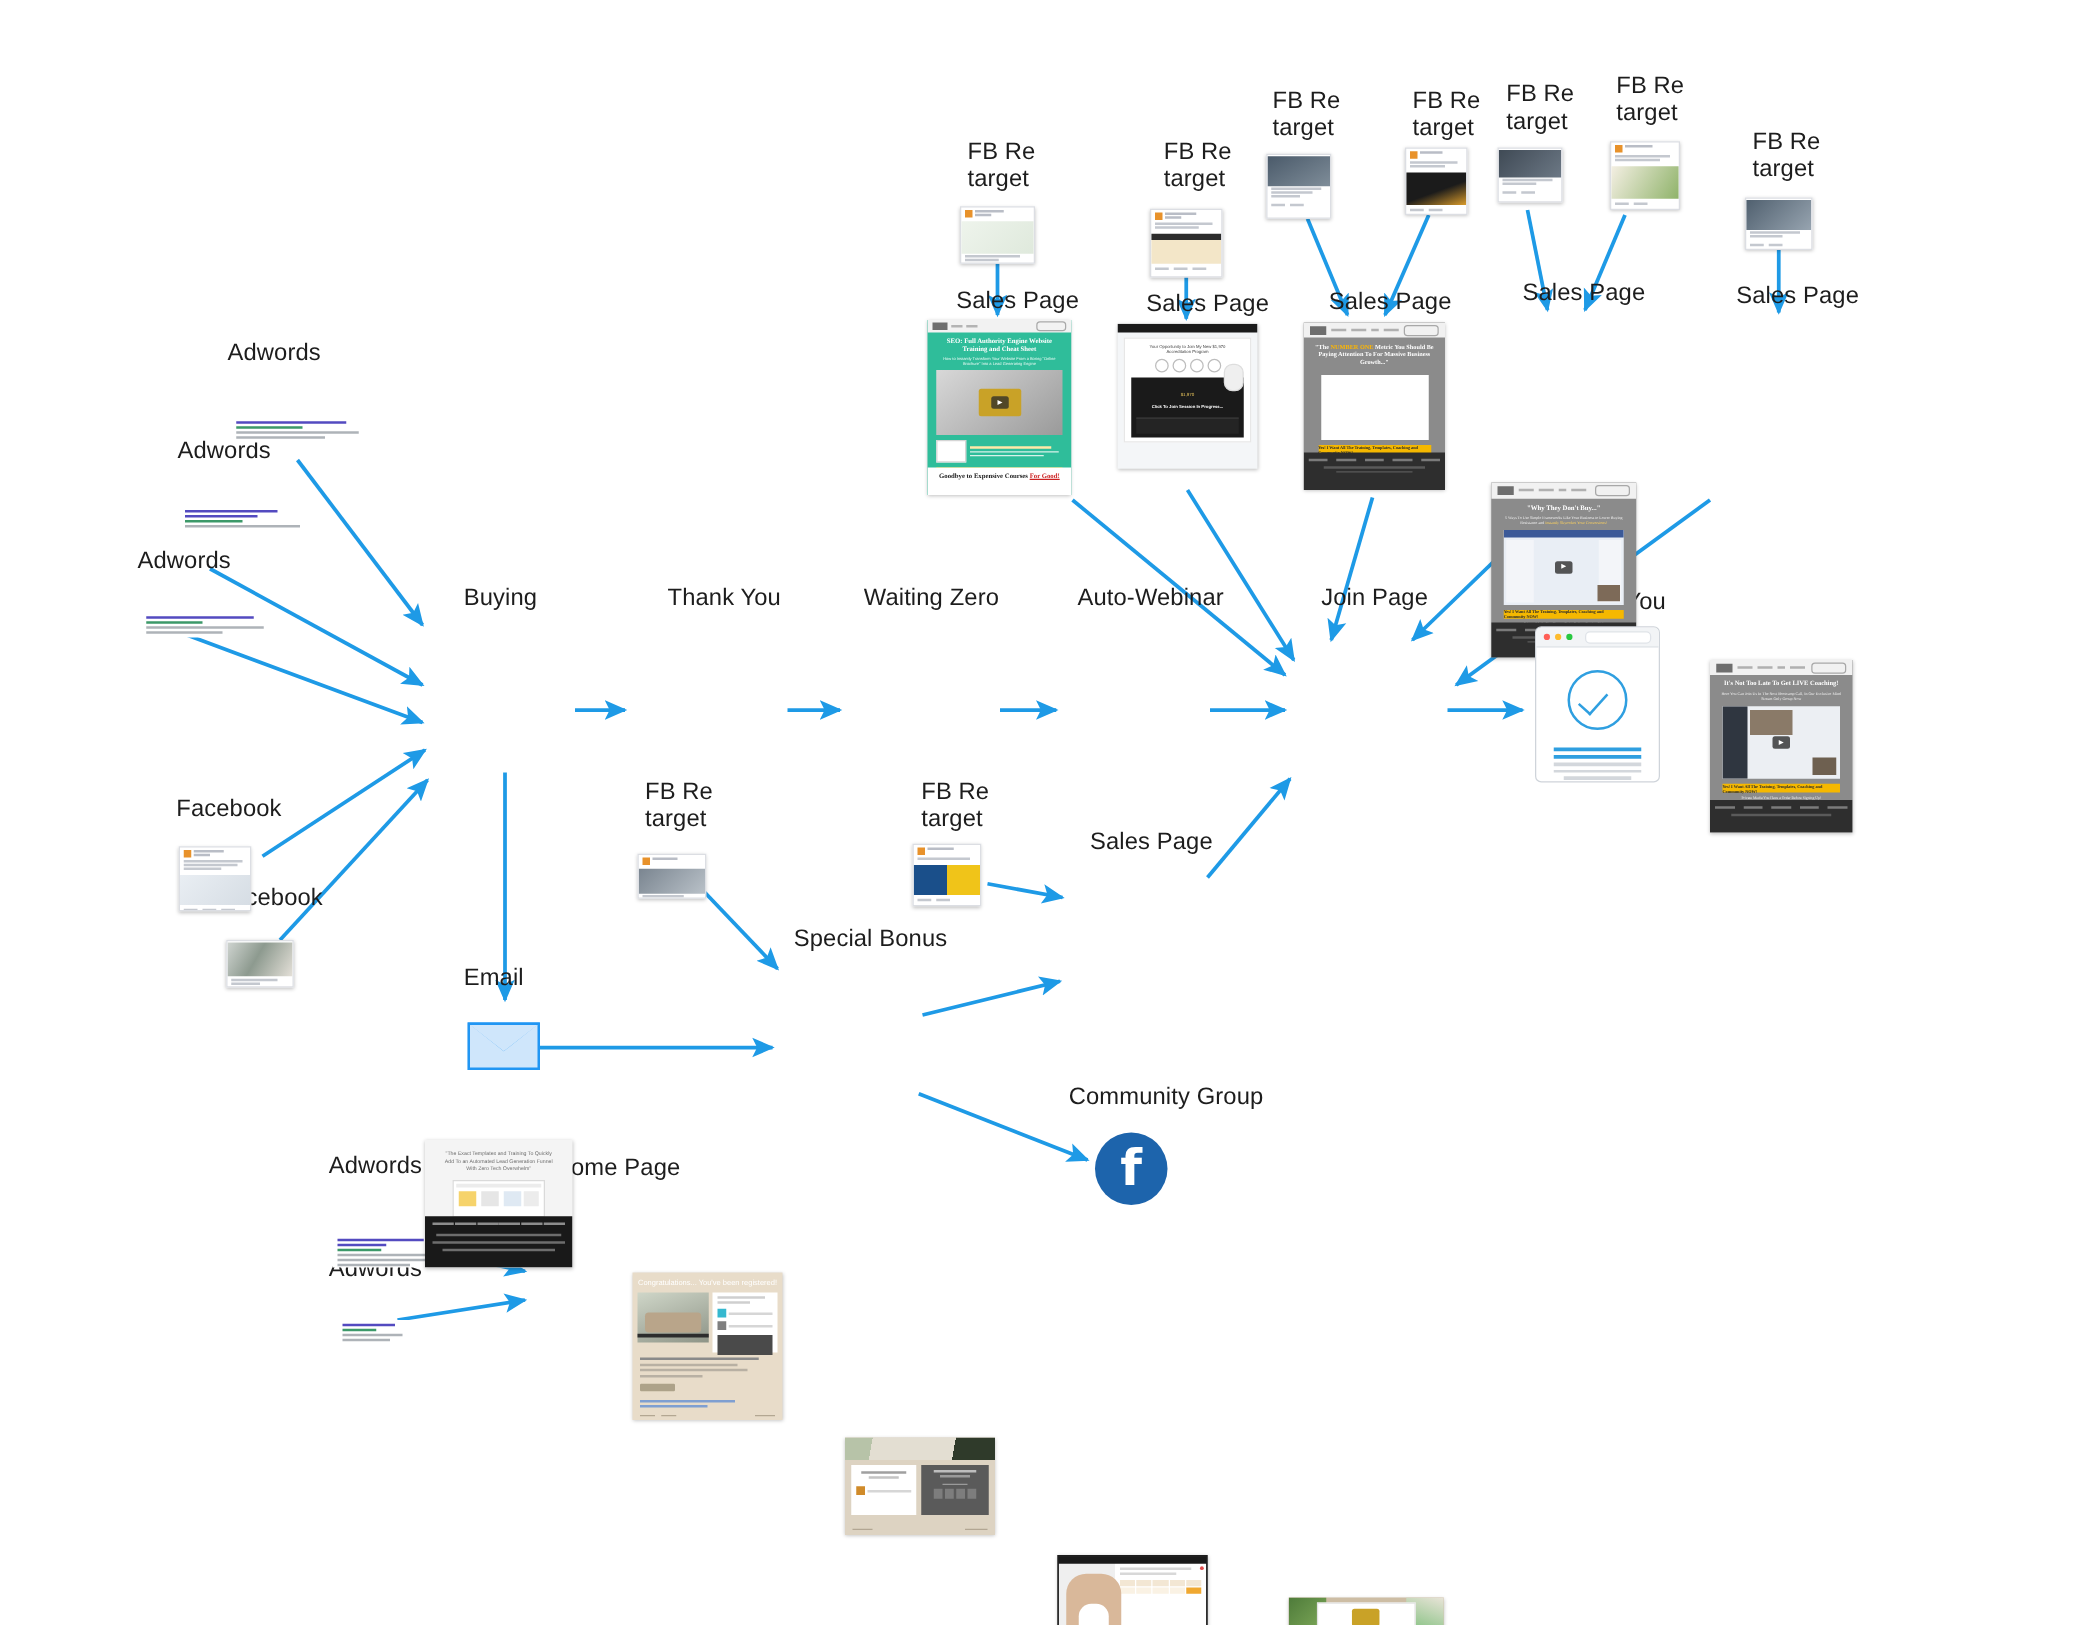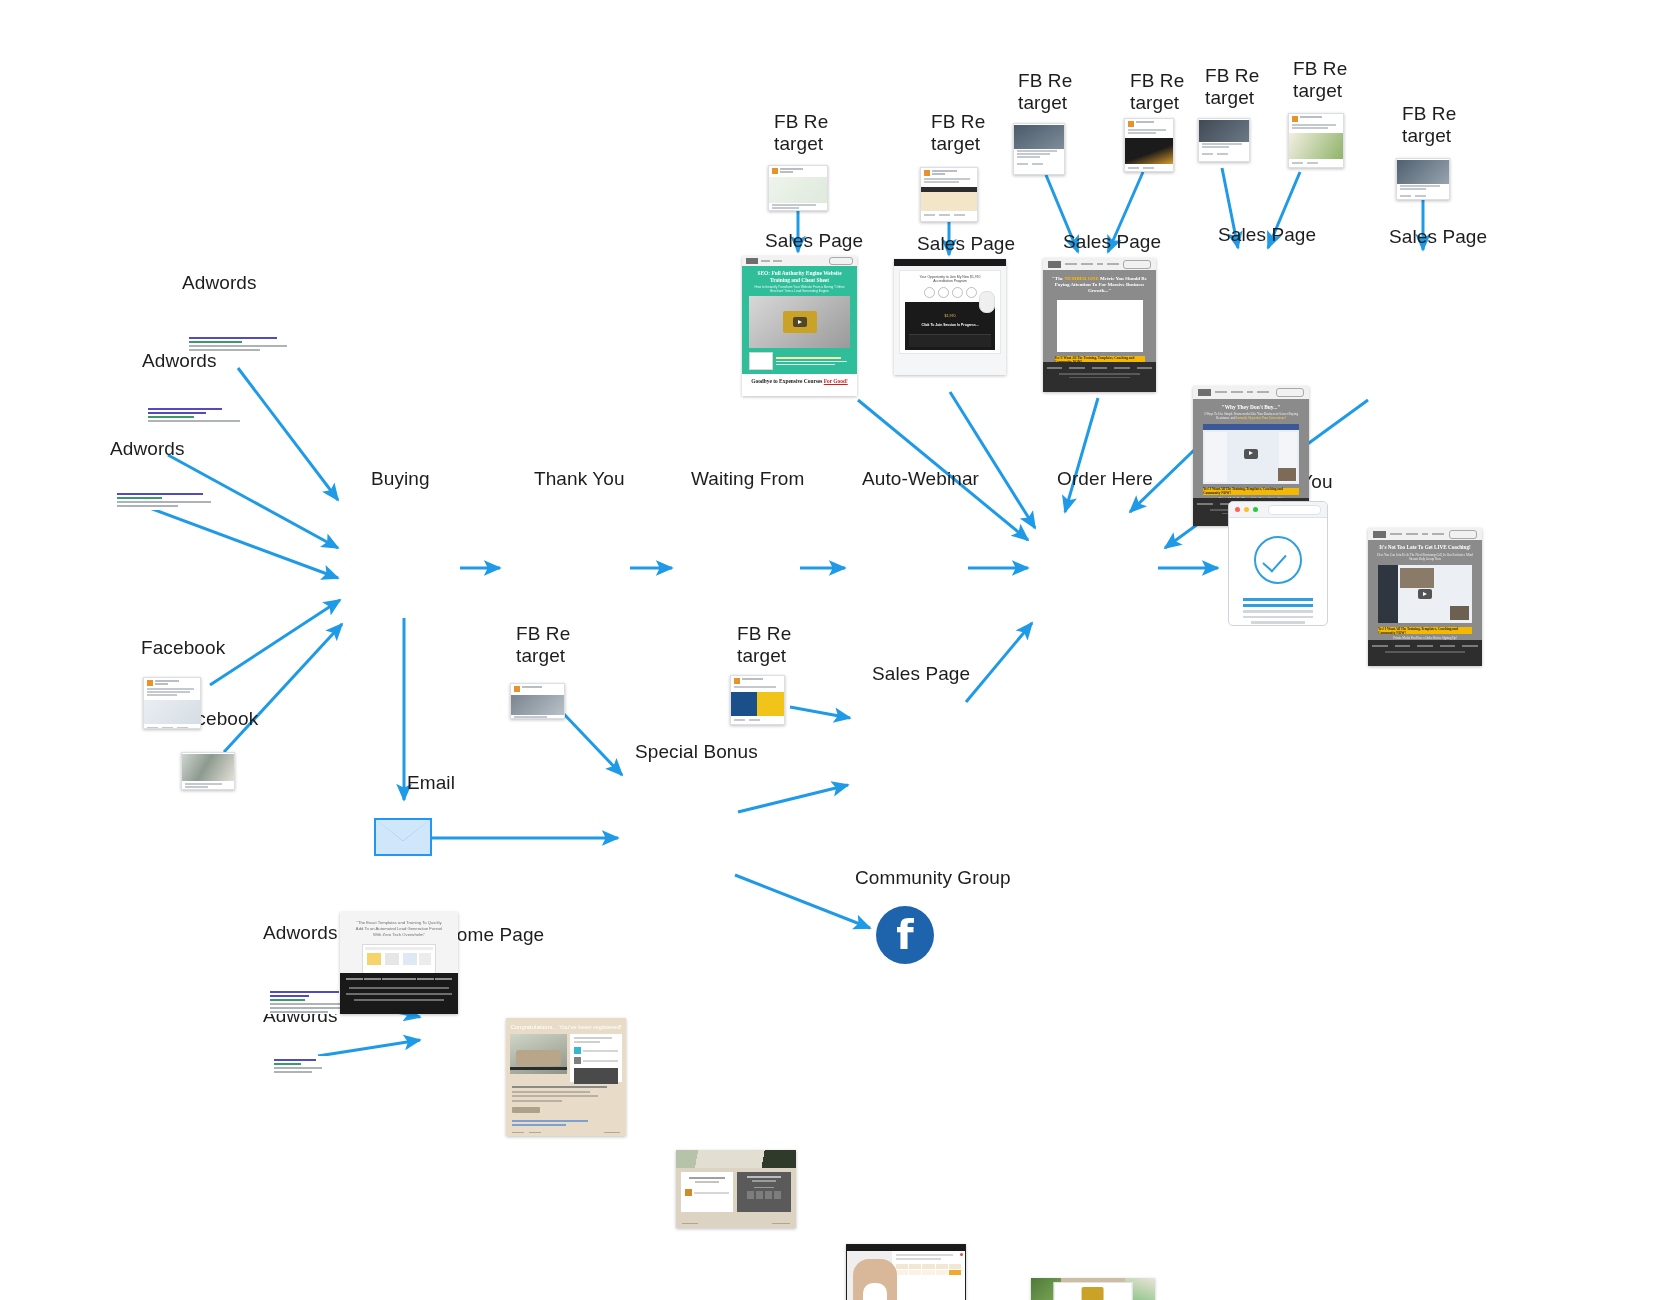--- a/index.html
+++ b/index.html
@@ -183,25 +183,25 @@
     </g>
   </svg>
 
   <div class="label" style="left:182px;top:272px;">Adwords</div>
   <div class="label" style="left:142px;top:350px;">Adwords</div>
   <div class="label" style="left:110px;top:438px;">Adwords</div>
   <div class="label" style="left:141px;top:637px;">Facebook</div>
   <div class="label" style="left:174px;top:708px;">Facebook</div>
   <div class="label" style="left:371px;top:468px;">Buying</div>
   <div class="label" style="left:534px;top:468px;">Thank You</div>
-  <div class="label" style="left:691px;top:468px;">Waiting From</div>
+  <div class="label" style="left:691px;top:468px;">Waiting Zero</div>
   <div class="label" style="left:862px;top:468px;">Auto-Webinar</div>
-  <div class="label" style="left:1057px;top:468px;">Order Here</div>
+  <div class="label" style="left:1057px;top:468px;">Join Page</div>
   <div class="label" style="left:1242px;top:471px;">Thank You</div>
-  <div class="label" style="left:407px;top:772px;">Email</div>
+  <div class="label" style="left:371px;top:772px;">Email</div>
   <div class="label" style="left:635px;top:741px;">Special Bonus</div>
   <div class="label" style="left:855px;top:867px;">Community Group</div>
   <div class="label" style="left:443px;top:924px;">Home Page</div>
   <div class="label" style="left:263px;top:922px;">Adwords</div>
   <div class="label" style="left:263px;top:1005px;">Adwords</div>
 
   <div class="label" style="left:774px;top:111px;">FB Re
 target</div>
   <div class="label" style="left:931px;top:111px;">FB Re
 target</div>

